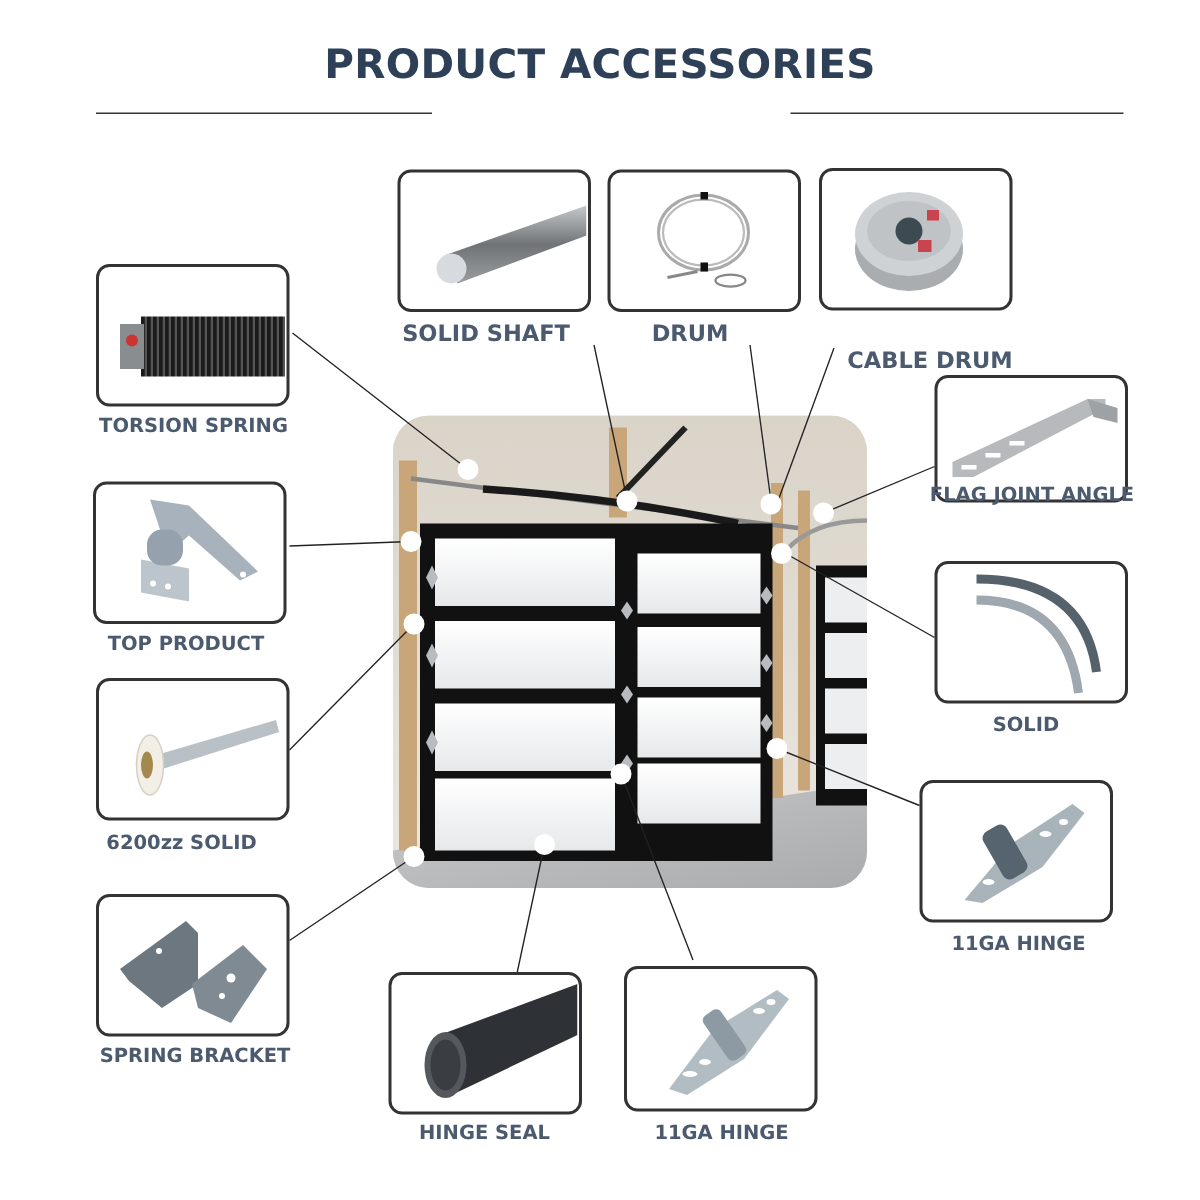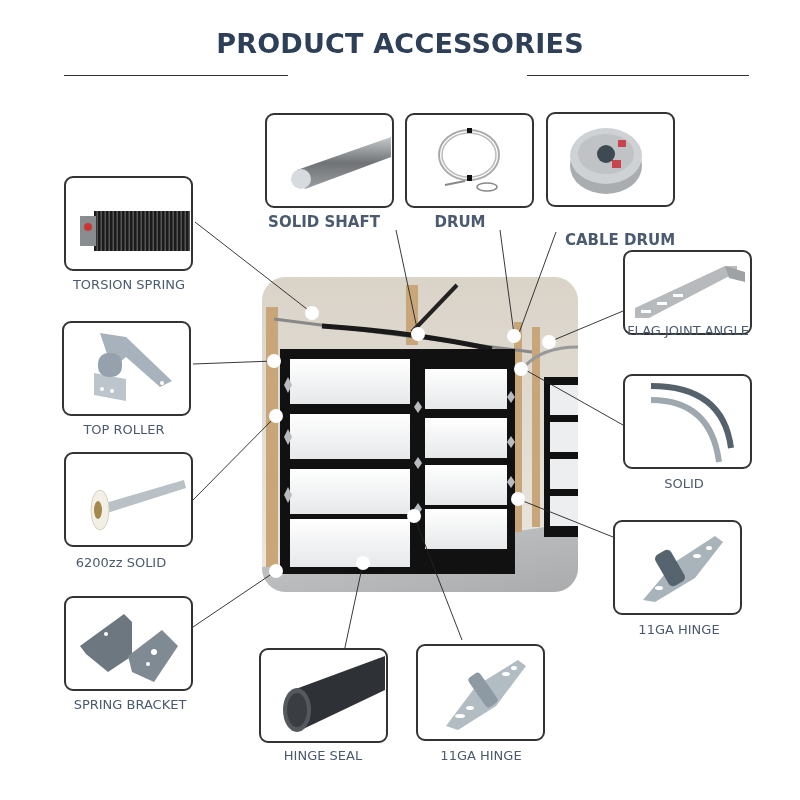--- a/index.html
+++ b/index.html
@@ -19,21 +19,21 @@
     position: absolute; left: 0; width: 100%; top: 0; text-align: center;
     font-family: "DejaVu Sans", sans-serif; font-size: 15px; color: #222; letter-spacing: 0.6px;
   }
 
   .box {
     position: absolute; border: 2.5px solid #333; border-radius: 9px; background: #fff;
     overflow: hidden;
   }
   .label {
     position: absolute; text-align: center; font-family: "DejaVu Sans", sans-serif;
-    font-weight: normal; color: #4b5a6e; white-space: nowrap;
+    font-weight: bold; color: #4b5a6e; white-space: nowrap;
   }
   .label.big { font-size: 15px; font-weight: bold; }
   .label.sm { font-size: 13px; }
 
   .photo {
     position: absolute; left: 262px; top: 277px; width: 316px; height: 315px;
     border-radius: 24px; overflow: hidden; background: #e8e4dc;
   }
 
   svg.lines { position: absolute; left: 0; top: 0; pointer-events: none; }
@@ -211,21 +211,21 @@
     <polygon points="36,10 62,14 108,58 96,64 62,34 48,46" fill="#a8b2bc"></polygon>
     <polygon points="30,50 62,56 62,78 30,72" fill="#bcc5cc"></polygon>
     <rect x="34" y="30" width="24" height="24" rx="10" fill="#95a2ad"></rect>
     <g fill="#fff">
         <circle cx="38" cy="66" r="2"></circle>
         <circle cx="48" cy="68" r="2"></circle>
         <circle cx="98" cy="60" r="2"></circle>
       </g>
   </svg>
 </div>
-<div class="label sm" style="left:62px;top:422px;width:124px;">TOP ROLLER</div>
+<div class="label sm" style="left:62px;top:422px;width:124px;">TOP PRODUCT</div>
 
 <div class="box" style="left:623px;top:374px;width:129px;height:95px;">
   <svg width="124" height="90" viewBox="0 0 124 90">
     <path d="M 26 10 Q 98 10 106 72" stroke="#56626b" stroke-width="6" fill="none"></path>
     <path d="M 26 24 Q 86 24 94 86" stroke="#9ea8ae" stroke-width="6" fill="none"></path>
   </svg>
 </div>
 <div class="label sm" style="left:623px;top:476px;width:122px;">SOLID</div>
 
 <div class="box" style="left:64px;top:452px;width:129px;height:95px;">

